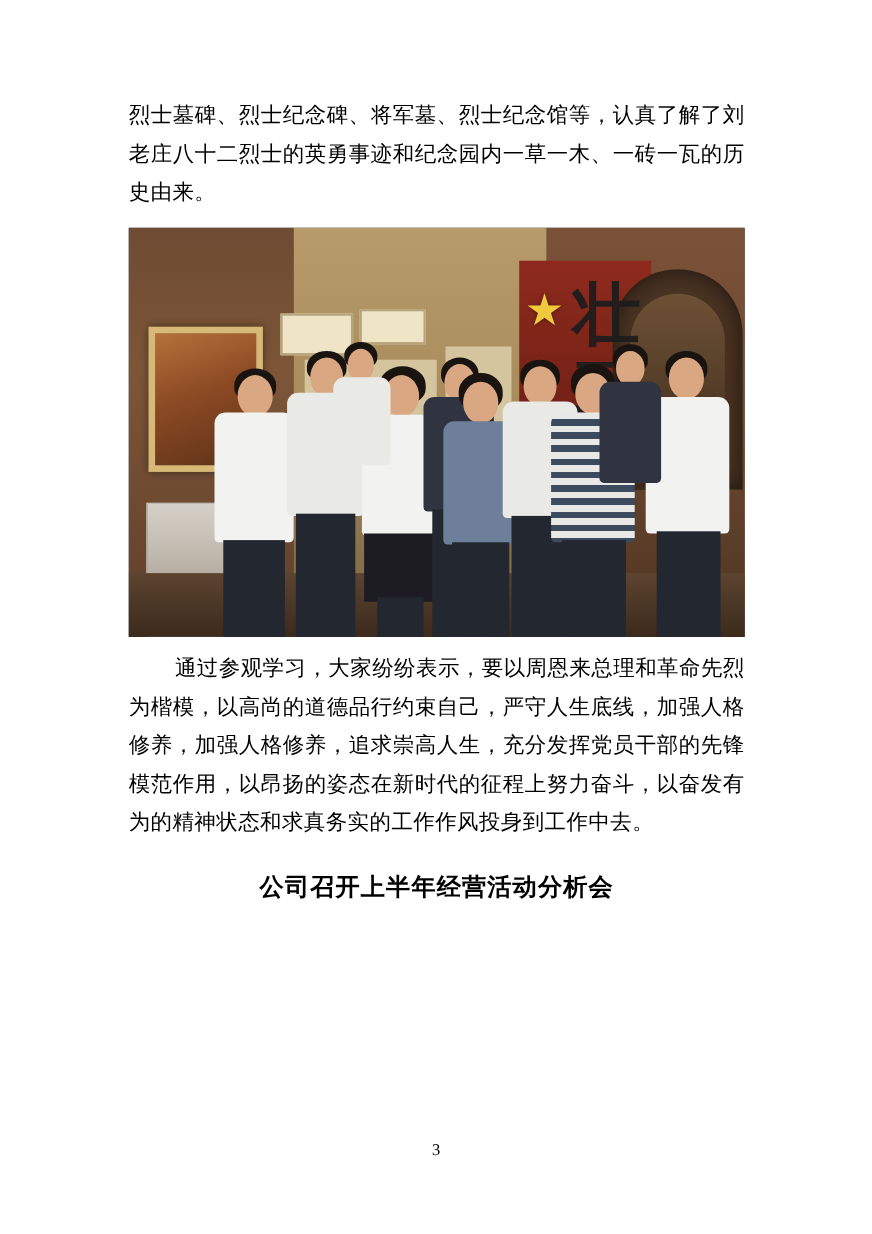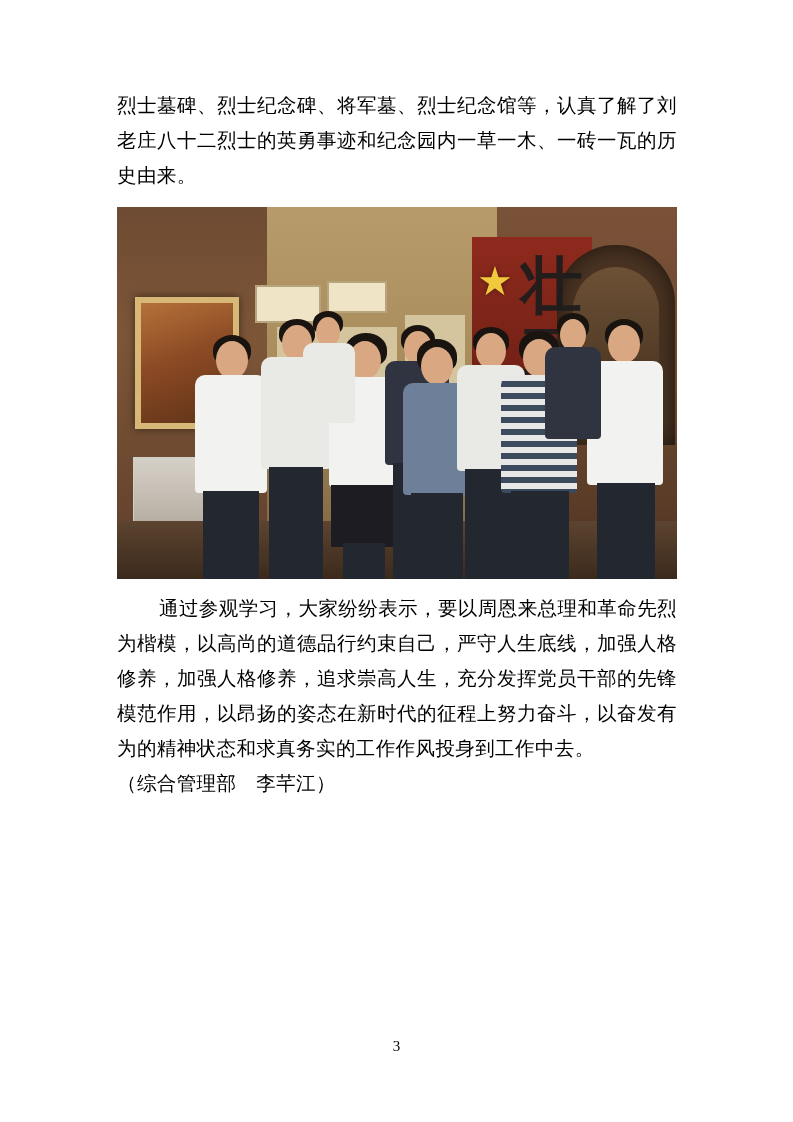--- a/index.html
+++ b/index.html
@@ -274,21 +274,21 @@
         <div class="person">
           <div class="p-hair" style="left:196px; top:104px; width:30px; height:24px;"></div>
           <div class="p-head" style="left:199px; top:110px; width:24px; height:30px;"></div>
           <div class="p-body shirt-white2" style="left:186px; top:136px; width:52px; height:80px;"></div>
         </div>
       </div>
     </div>
 
     <p class="body-text indent">通过参观学习，大家纷纷表示，要以周恩来总理和革命先烈为楷模，以高尚的道德品行约束自己，严守人生底线，加强人格修养，加强人格修养，追求崇高人生，充分发挥党员干部的先锋模范作用，以昂扬的姿态在新时代的征程上努力奋斗，以奋发有为的精神状态和求真务实的工作作风投身到工作中去。</p>
 
-    <p class="body-text caption-line">（综合管理部　李芊江）</p>
-
+
+    <h2 class="section-title">公司召开上半年经营活动分析会</h2>
 
 
   </div>
 
   <div class="page-number">3</div>
 
 </div>
 
 </body></html>

